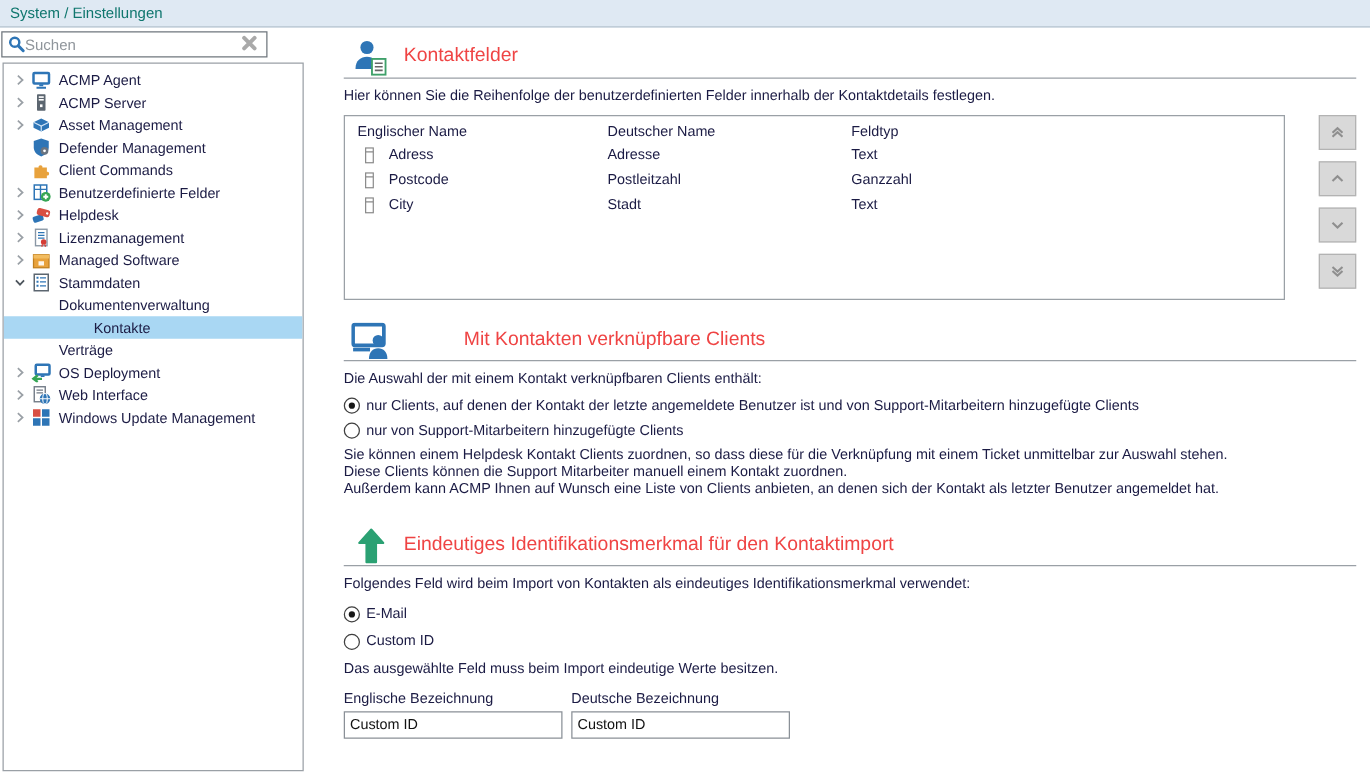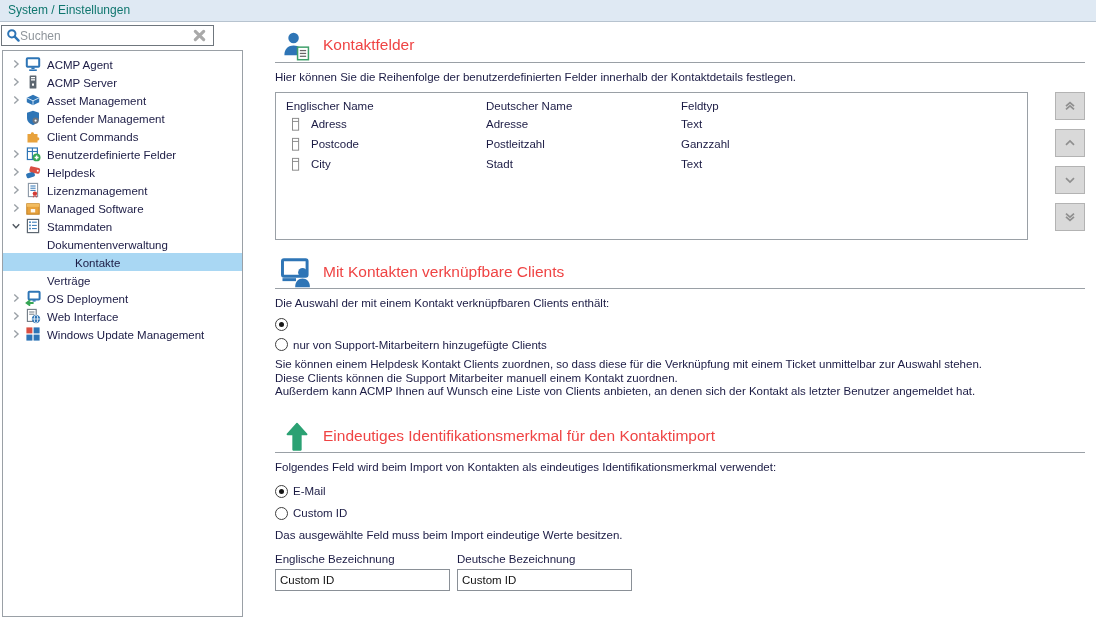--- a/index.html
+++ b/index.html
@@ -58,21 +58,21 @@
     border-radius:50%; background:#161616; margin:3px; }
   .notes { font-size:11.5px; line-height:13.5px; margin-top:7px; }
 
   
   .fieldrow { display:flex; gap:7px; margin-top:12px; }
   .fieldcol { width:175px; }
   .fieldcol .flabel { font-size:11.5px; margin-bottom:4px; }
   .fieldcol input { width:100%; height:22px; border:1px solid #8a9097;
     font-family:inherit; font-size:11.5px; color:#111; padding:0 4px; outline:none; }
 
-  .m-sec2 { margin-top:18px; }
+  .m-sec2 { margin-top:18px;gap:48px; }
   .m-desc2 { margin-top:8px; }
   .m-radios1 { margin-top:9px; }
   .m-radios1 .radio-row + .radio-row { margin-top:7px; }
   .m-sec3 { margin-top:23px; }
   .m-radios2 { margin-top:12px; }
   .m-radios2 .radio-row + .radio-row { margin-top:9px; }
   .m-note { margin-top:9px; }
 </style>
 </head>
 <body>
@@ -409,20 +409,21 @@
         <path d="M11.5 23.5 c0-4.6 2.6-7 6-7 s6 2.4 6 7 Z" fill="#2E75B6"></path>
       </svg>
     </span>
     <span class="sec-title">Mit Kontakten verknüpfbare Clients</span>
   </div>
   <hr class="rule">
   <div class="desc m-desc2">Die Auswahl der mit einem Kontakt verknüpfbaren Clients enthält:</div>
   <div class="m-radios1" id="clients-radios">
       <div class="radio-row">
         <span class="radio checked"></span>
+        <span>nur Clients, auf denen der Kontakt der letzte angemeldete Benutzer ist und von Support-Mitarbeitern hinzugefügte Clients</span>
       </div>
       <div class="radio-row">
         <span class="radio"></span>
         <span>nur von Support-Mitarbeitern hinzugefügte Clients</span>
       </div>
     </div>
   <div class="notes" id="clients-notes">
       <div>Sie können einem Helpdesk Kontakt Clients zuordnen, so dass diese für die Verknüpfung mit einem Ticket unmittelbar zur Auswahl stehen.</div>
       <div>Diese Clients können die Support Mitarbeiter manuell einem Kontakt zuordnen.</div>
       <div>Außerdem kann ACMP Ihnen auf Wunsch eine Liste von Clients anbieten, an denen sich der Kontakt als letzter Benutzer angemeldet hat.</div>

